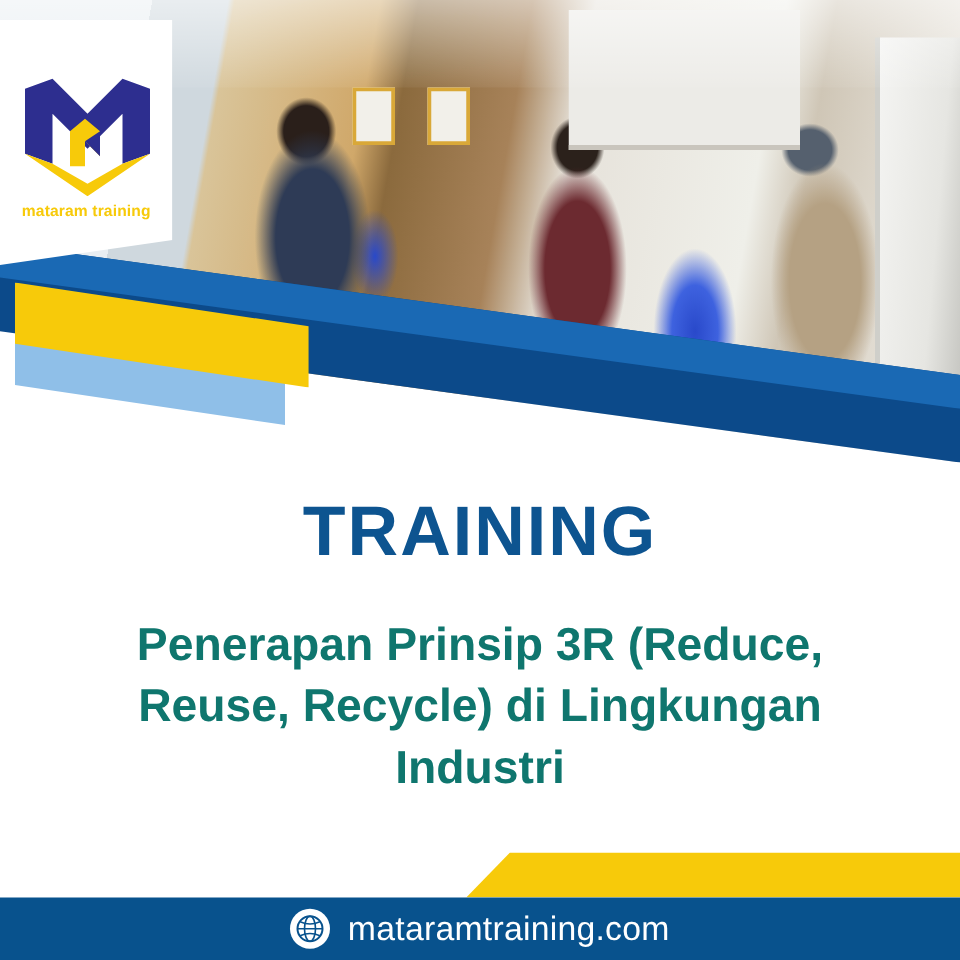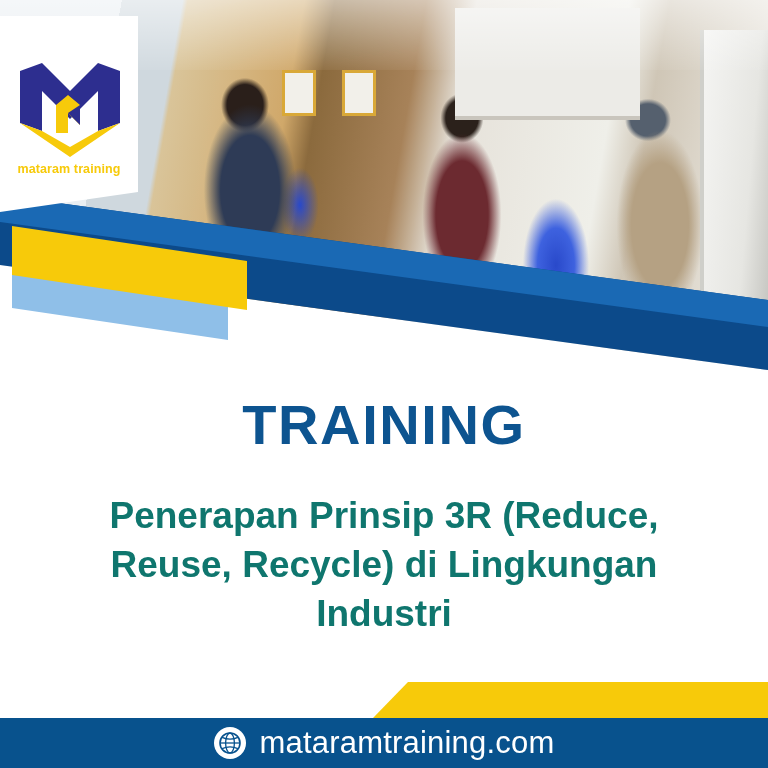--- a/index.html
+++ b/index.html
@@ -153,21 +153,21 @@
     display: flex; align-items: center; justify-content: center; gap: 14px;
   }
   .globe-circle {
     width: 32px; height: 32px; border-radius: 50%;
     background: #ffffff;
     display: flex; align-items: center; justify-content: center;
     flex: 0 0 auto;
   }
   .footer-url {
     color: #ffffff;
-    font-size: 31px;
+    font-size: 27px;
     font-weight: 400;
     letter-spacing: 0.2px;
     font-family: "Liberation Sans", sans-serif;
   }
 </style>
 </head>
 <body>
 
 <div id="poster">
 

